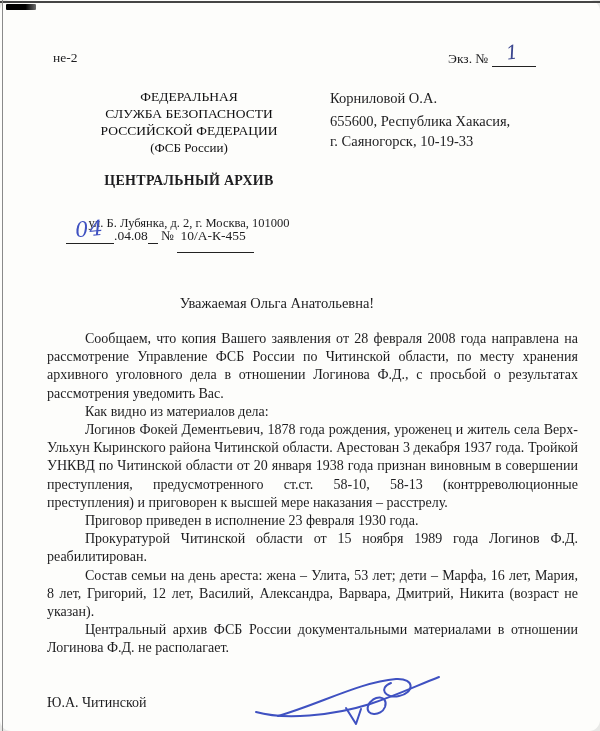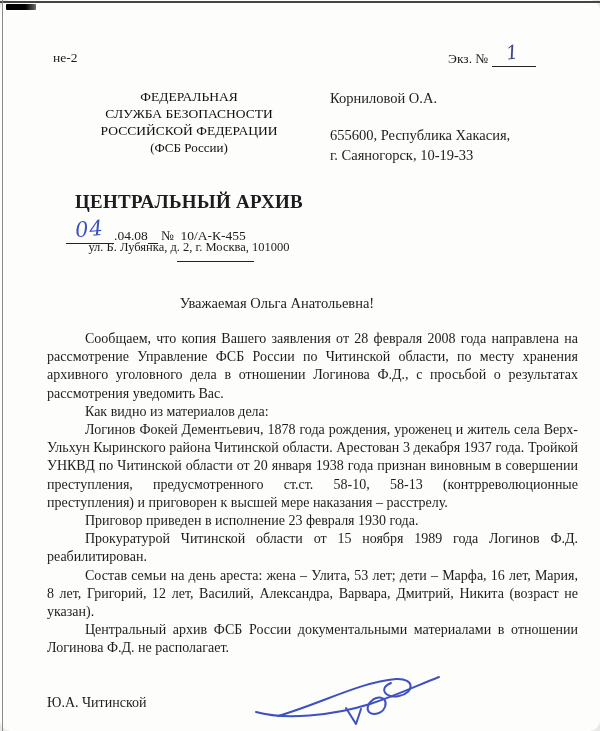--- a/index.html
+++ b/index.html
@@ -19,34 +19,34 @@
 
   .exemplar{position:absolute;left:448px;top:48px;font-size:13.5px;white-space:nowrap;}
   .exemplar .ex-line{display:inline-block;width:44px;height:18px;border-bottom:1.3px solid #222;
     position:relative;vertical-align:bottom;margin-left:4px;}
   .exemplar .ex-hw{position:absolute;left:14px;top:-7px;font-style:italic;font-size:19px;
     font-family:"DejaVu Serif",serif;color:var(--ink-dark,#3c478f);transform:rotate(-8deg);}
 
   .letterhead{position:absolute;left:55px;top:88px;width:268px;text-align:center;}
   .lh-org{font-size:13.5px;line-height:17px;color:#0f0f10;}
   .lh-abbr{font-size:13px;line-height:17px;color:#0f0f10;}
-  .lh-dept{font-weight:bold;font-size:19px;margin-top:35px;letter-spacing:.3px;}
+  .lh-dept{font-weight:bold;font-size:14px;margin-top:17px;letter-spacing:.3px;}
   .lh-addr{font-size:12.5px;margin-top:27px;white-space:nowrap;}
 
   .addressee{position:absolute;left:330px;top:88px;width:250px;font-size:14.5px;}
-  .addr-name{margin-bottom:17px;line-height:20px;}
+  .addr-name{margin-bottom:3px;line-height:20px;}
   .addr-line{line-height:20px;}
 
   .ref-line{position:absolute;left:66px;top:226px;font-size:13.5px;white-space:nowrap;}
   .ref-day{display:inline-block;width:48px;height:17px;border-bottom:1.3px solid #222;
     position:relative;vertical-align:bottom;}
   .ref-hw{position:absolute;left:9px;top:-9px;font-style:italic;font-size:21px;letter-spacing:1px;
     font-family:"DejaVu Serif",serif;color:var(--ink-blue,#3f51c1);transform:rotate(-5deg);}
   .ref-gap{display:inline-block;width:10px;height:17px;border-bottom:1.3px solid #222;vertical-align:bottom;}
-  .ref-num{border-bottom:1.3px solid #222;padding:0 8px 18px 3px;}
+  .ref-num{border-bottom:1.3px solid #222;padding:0 8px 9px 3px;}
 
   .salutation{position:absolute;left:47px;top:295px;width:460px;text-align:center;font-size:14.5px;}
 
   .body-text{position:absolute;left:47px;top:330px;width:531px;
     font-size:14px;line-height:18.2px;text-align:justify;}
   .body-text p{margin:0;text-indent:38px;}
 
   .footer{position:absolute;left:47px;top:695px;width:531px;font-size:14px;
     display:flex;justify-content:space-between;align-items:baseline;}
 

